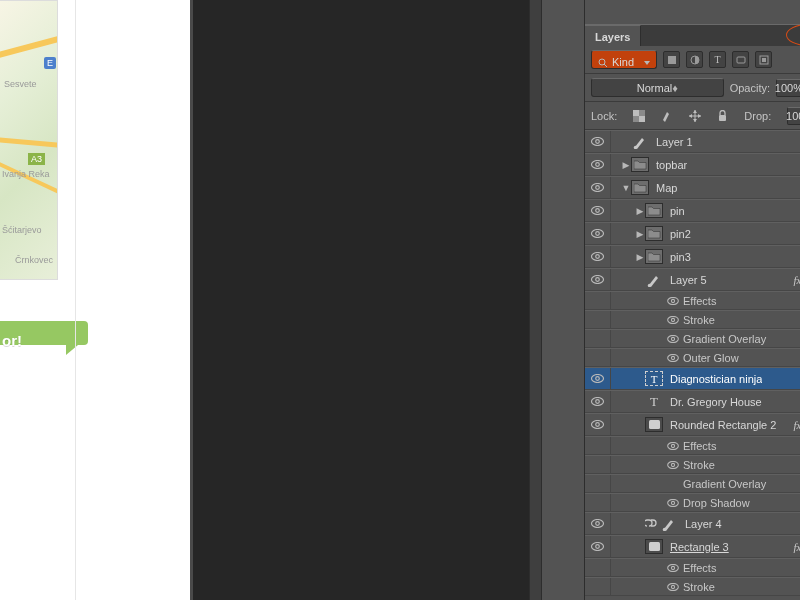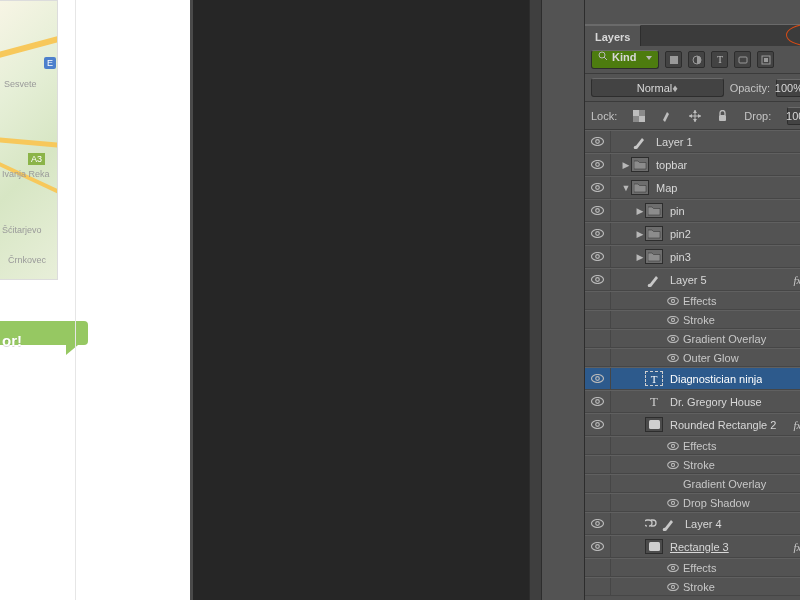--- a/index.html
+++ b/index.html
@@ -82,23 +82,23 @@
     position:absolute; right:-6px; top:24px; width:44px; height:22px;
     border:1px solid #d94c15; border-radius:50%;
     pointer-events:none;
   }
 
   .filterbar, .blendbar, .lockbar {
     height: 28px; display: flex; align-items: center; gap: 6px;
     padding: 0 6px; border-bottom: 1px solid #3b3b3b;
   }
   .pill {
-    display:flex; align-items:flex-start; gap:4px;
-    background: #4d7c0f; border:1px solid #2d2d2d; border-top-color:#6a6a6a;
-    height: 19px; padding: 0 6px; border-radius: 3px; font-size: 11px; font-weight: bold;
+    display:flex; align-items:flex-end; gap:4px;
+    background: #c2410c; border:1px solid #2d2d2d; border-top-color:#6a6a6a;
+    height: 19px; padding: 0 6px; border-radius: 3px; font-size: 11px;
   }
   .pill .chev { margin-left:2px; }
   .ico-row { display:flex; gap:6px; }
   .tiny-ico {
     width:17px; height:17px; background:#434343; border:1px solid #2d2d2d;
     border-radius:2px; display:flex; align-items:center; justify-content:center;
     font-size:10px; color:#bdbdbd;
   }
   .blend-select {
     flex:1; background:#434343; border:1px solid #2d2d2d; border-top-color:#6a6a6a;
@@ -185,21 +185,21 @@
 <div class="doc-area">
   <div class="map-preview">
     <div class="road map-r1"></div>
     <div class="road map-r2"></div>
     <div class="road map-r3"></div>
     <span class="map-sign">E</span>
     <span class="map-label" style="left:4px; top:78px;">Sesvete</span>
     <span class="map-badge">A3</span>
     <span class="map-label" style="left:2px; top:168px;">Ivanja Reka</span>
     <span class="map-label" style="left:2px; top:224px;">Šćitarjevo</span>
-    <span class="map-label" style="left:8px; top:254px;">Črnkovec</span>
+    <span class="map-label" style="left:15px; top:254px;">Črnkovec</span>
   </div>
 
   <div class="green-cta">
     <span>or!</span>
   </div>
 
   <div class="vline"></div>
 
   <div class="canvas-divider-left"></div>
   <div class="canvas-area">

